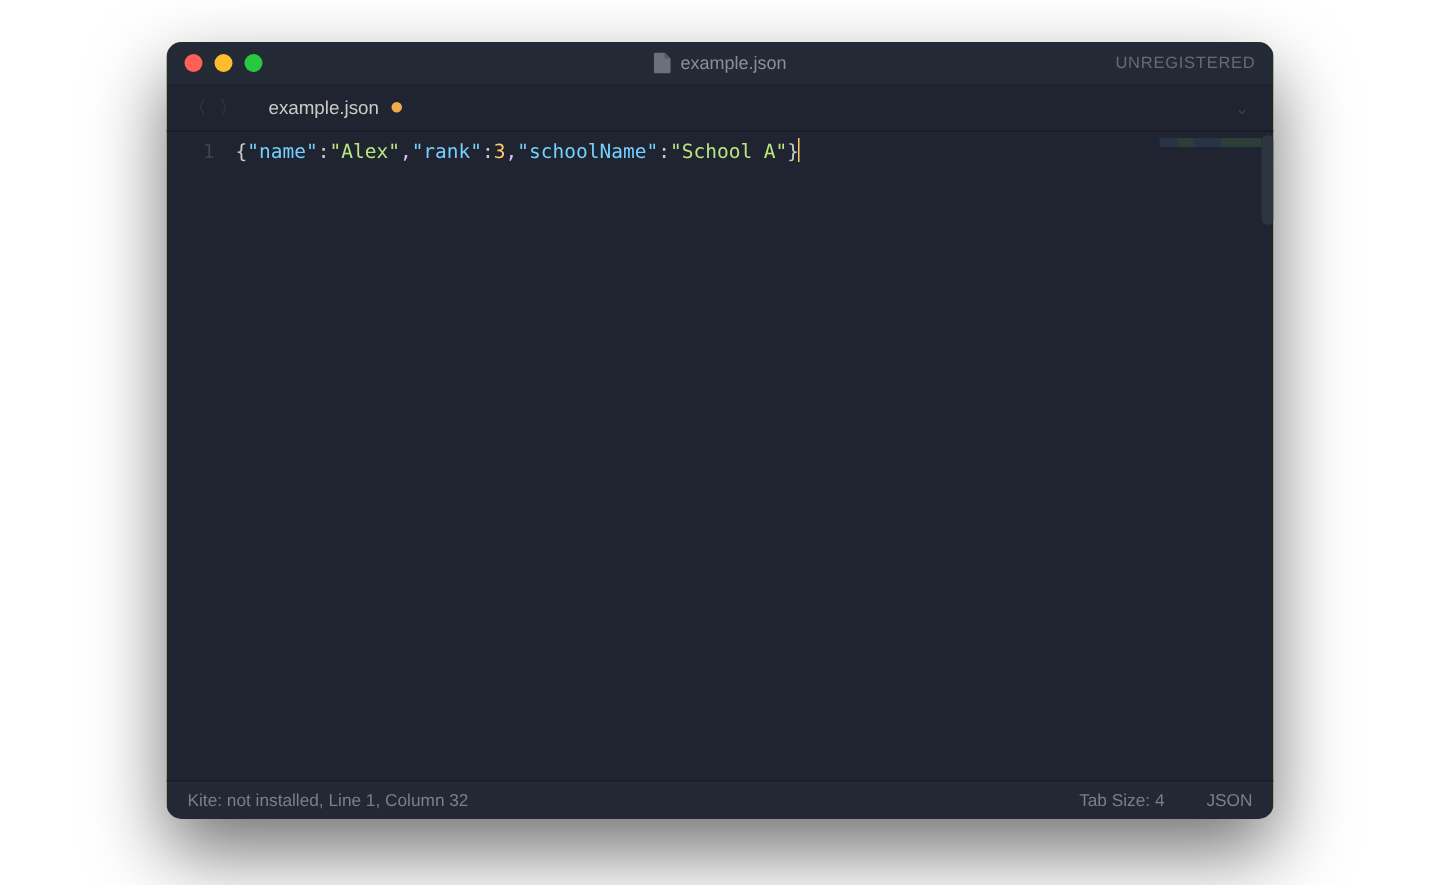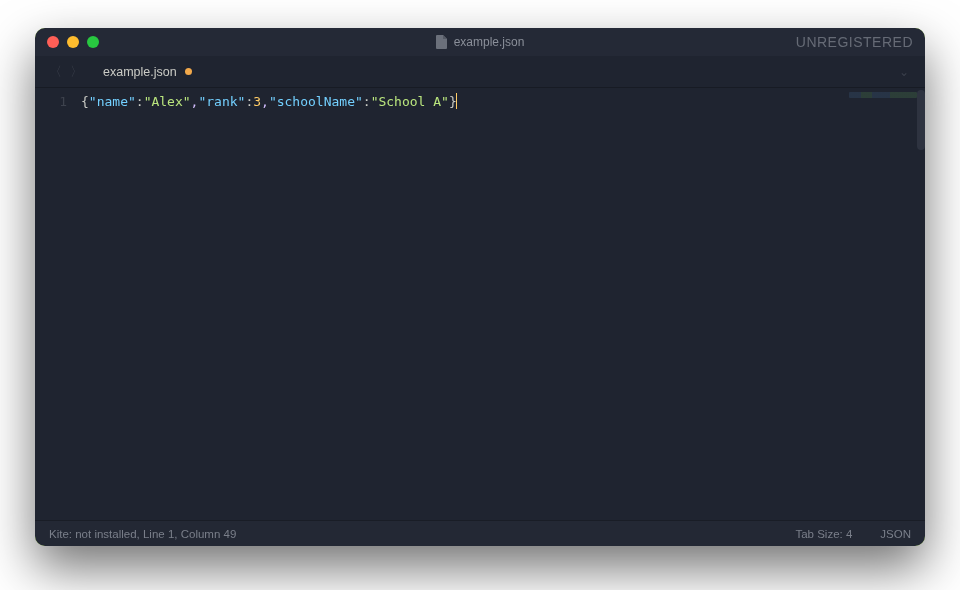--- a/index.html
+++ b/index.html
@@ -7,21 +7,21 @@
     background: transparent;
     width: 960px;
     height: 590px;
     font-family: -apple-system, BlinkMacSystemFont, "Segoe UI", sans-serif;
     display: flex;
     align-items: flex-start;
     justify-content: center;
     padding-top: 28px;
   }
   .window {
-    width: 890px;
+    width: 738px;
     height: 518px;
     background: #bef264;
     border-radius: 10px;
     box-shadow: 0 22px 50px rgba(0,0,0,0.55);
     display: flex;
     flex-direction: column;
     overflow: hidden;
     position: relative;
   }
   .titlebar {
@@ -45,21 +45,21 @@
     justify-content: center;
     gap: 6px;
     color: #8a8f99;
     font-size: 12px;
     pointer-events: none;
   }
   .file-icon-svg { width: 12px; height: 14px; opacity: .7; }
   .unregistered {
     margin-left: auto;
     color: #666b76;
-    font-size: 14px;
+    font-size: 11px;
     letter-spacing: .5px;
   }
   .tabbar {
     height: 32px;
     background: #1f2430;
     display: flex;
     align-items: center;
     padding: 0 10px;
     border-bottom: 1px solid #171b24;
   }
@@ -178,20 +178,20 @@
       <div>1</div>
     </div>
     <div class="code-area">
       <div class="code-line"><span class="p">{</span><span class="k">"name"</span><span class="p">:</span><span class="s">"Alex"</span><span class="c">,</span><span class="k">"rank"</span><span class="p">:</span><span class="n">3</span><span class="c">,</span><span class="k">"schoolName"</span><span class="p">:</span><span class="s">"School A"</span><span class="p">}</span><span class="cursor"></span></div>
       <div class="minimap"></div>
     </div>
     <div class="scrollbar-v"></div>
   </div>
 
   <div class="statusbar">
-    <span>Kite: not installed, Line 1, Column 49</span>
+    <span>Kite: not installed, Line 1, Column 32</span>
     <div class="status-right">
       <span>Tab Size: 4</span>
       <span>JSON</span>
     </div>
   </div>
 
 </div>
 
 </body></html>

